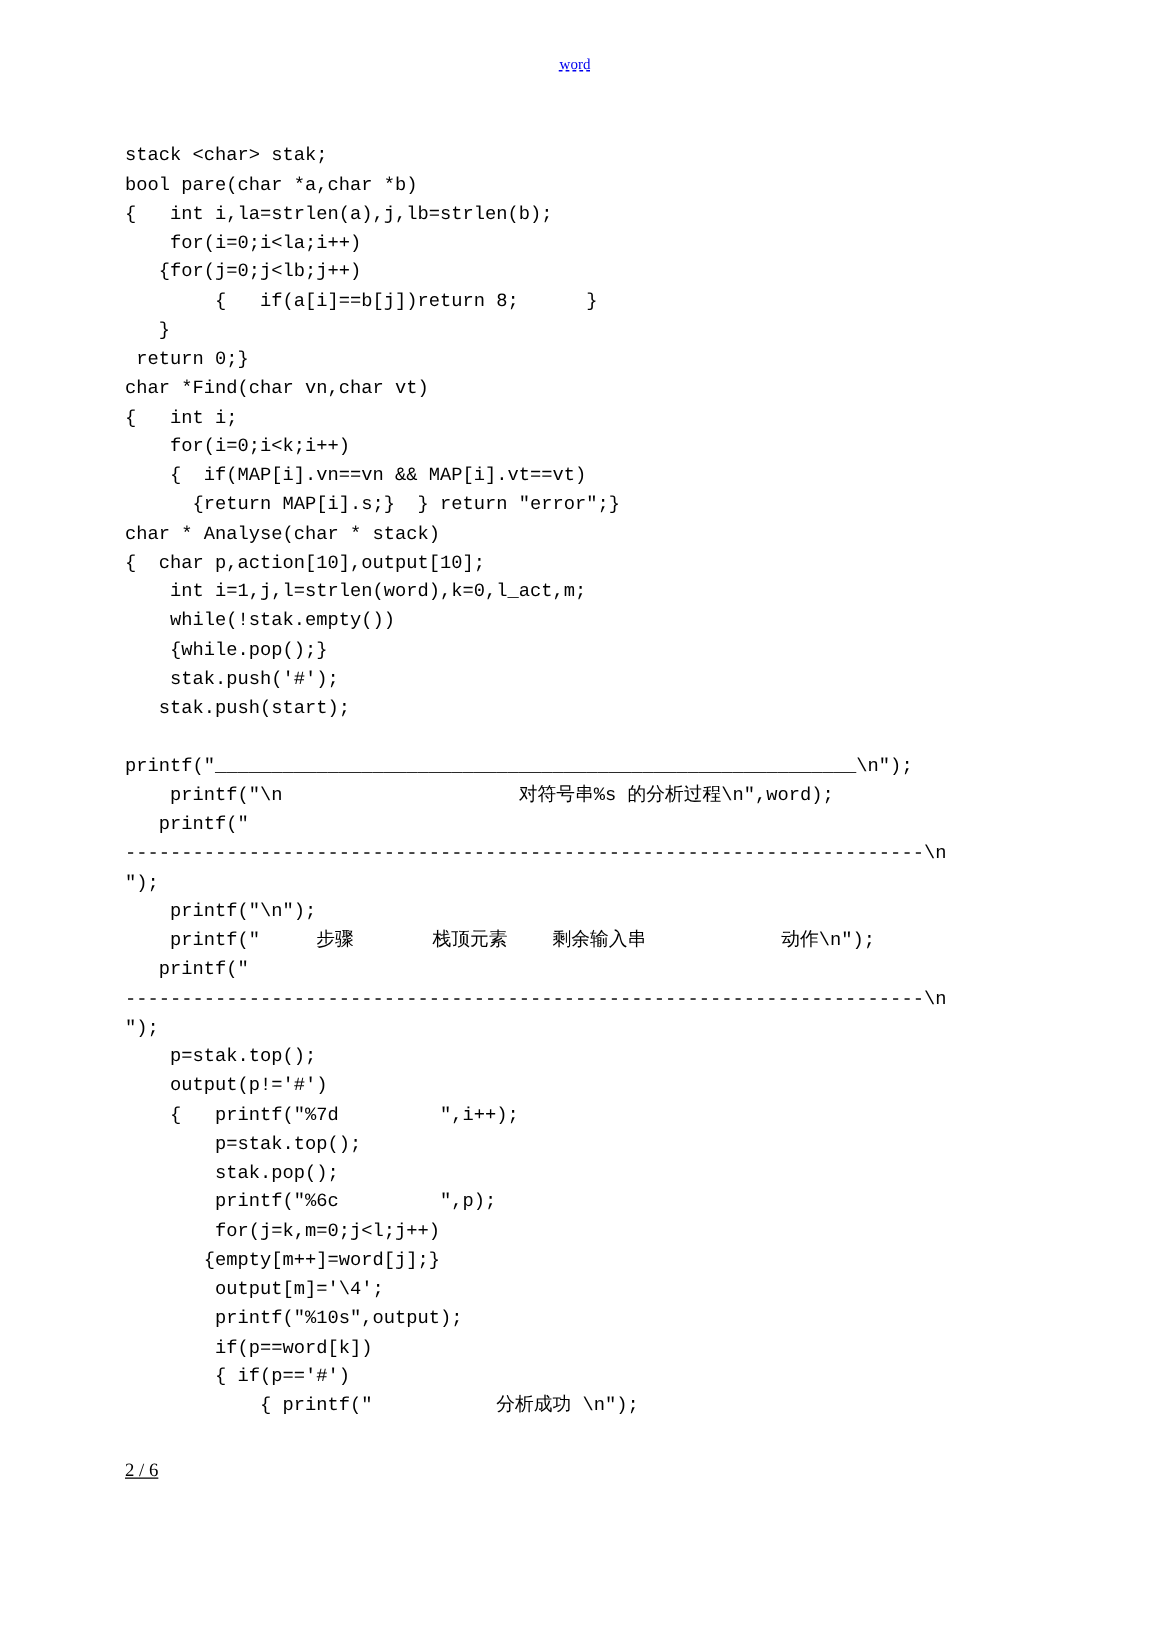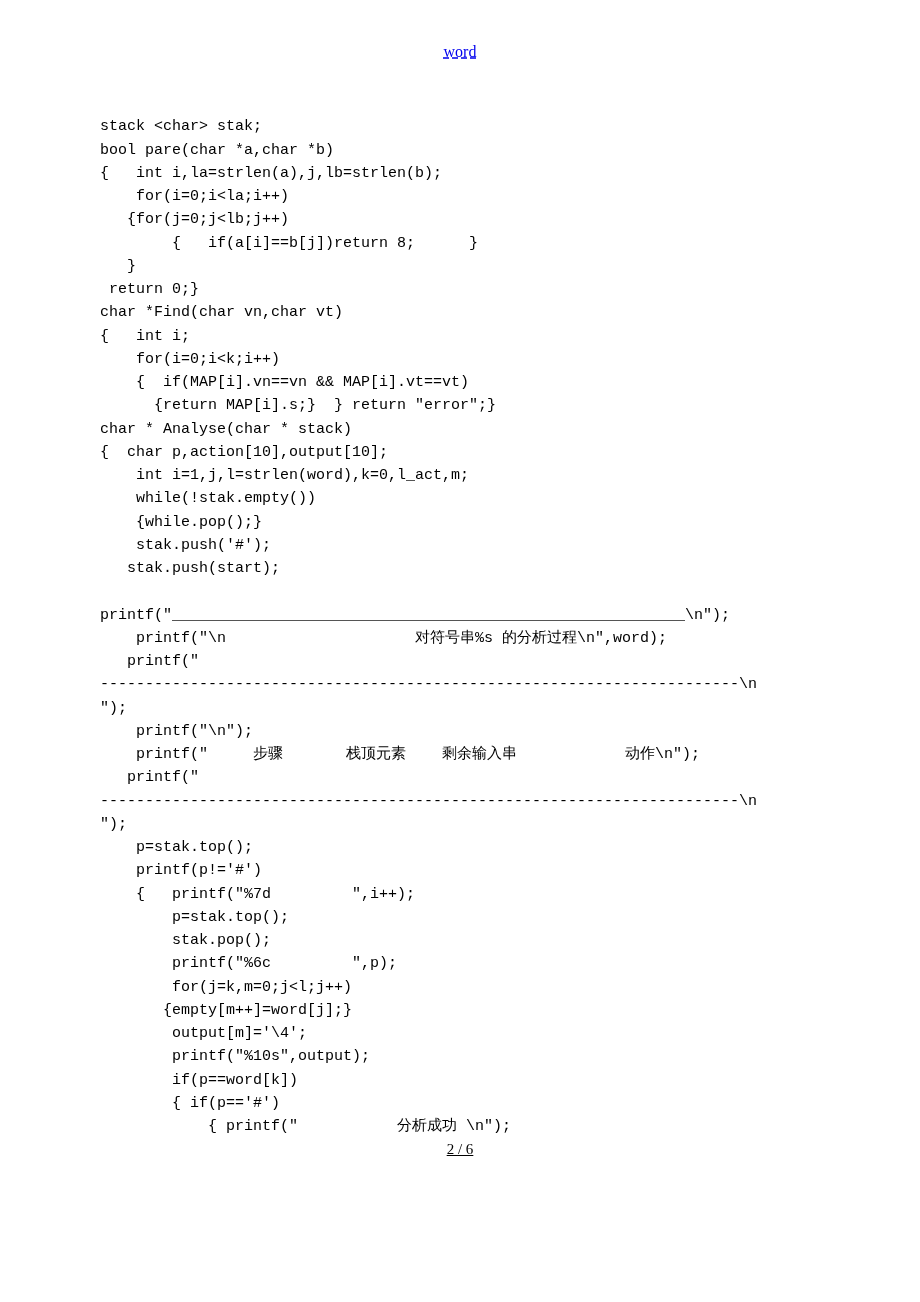--- a/index.html
+++ b/index.html
@@ -18,29 +18,30 @@
     }
     .header-link {
       text-align: center;
       margin-bottom: 50px;
     }
     .header-link a {
       color: #0000ee;
       text-decoration: underline;
       text-decoration-style: dashed;
       font-family: "SimSun", serif;
-      font-size: 16px;
+      font-size: 12px;
     }
     .code-block {
       white-space: pre-wrap;
       word-wrap: break-word;
       font-family: "Courier New", "SimSun", monospace;
     }
     .page-number {
-      text-align: center;
+      text-align: left;
+      margin-top: 30px;
       font-family: "SimSun", serif;
       font-size: 15px;
       text-decoration: underline;
     }
   </style>
 </head>
 <body>
 
 <div class="page">
   <div class="header-link">
@@ -72,21 +73,21 @@
 <span>    printf("\n                     对符号串%s 的分析过程\n",word);</span>
 <span>   printf("</span>
 <span>-----------------------------------------------------------------------\n</span>
 <span>");</span>
 <span>    printf("\n");</span>
 <span>    printf("     步骤       栈顶元素    剩余输入串            动作\n");</span>
 <span>   printf("</span>
 <span>-----------------------------------------------------------------------\n</span>
 <span>");</span>
 <span>    p=stak.top();</span>
-<span>    printf(p!='#')</span>
+<span>    output(p!='#')</span>
 <span>    {   printf("%7d         ",i++);</span>
 <span>        p=stak.top();</span>
 <span>        stak.pop();</span>
 <span>        printf("%6c         ",p);</span>
 <span>        for(j=k,m=0;j&lt;l;j++)</span>
 <span>       {empty[m++]=word[j];}</span>
 <span>        output[m]='\4';</span>
 <span>        printf("%10s",output);</span>
 <span>        if(p==word[k])</span>
 <span>        { if(p=='#')</span>

